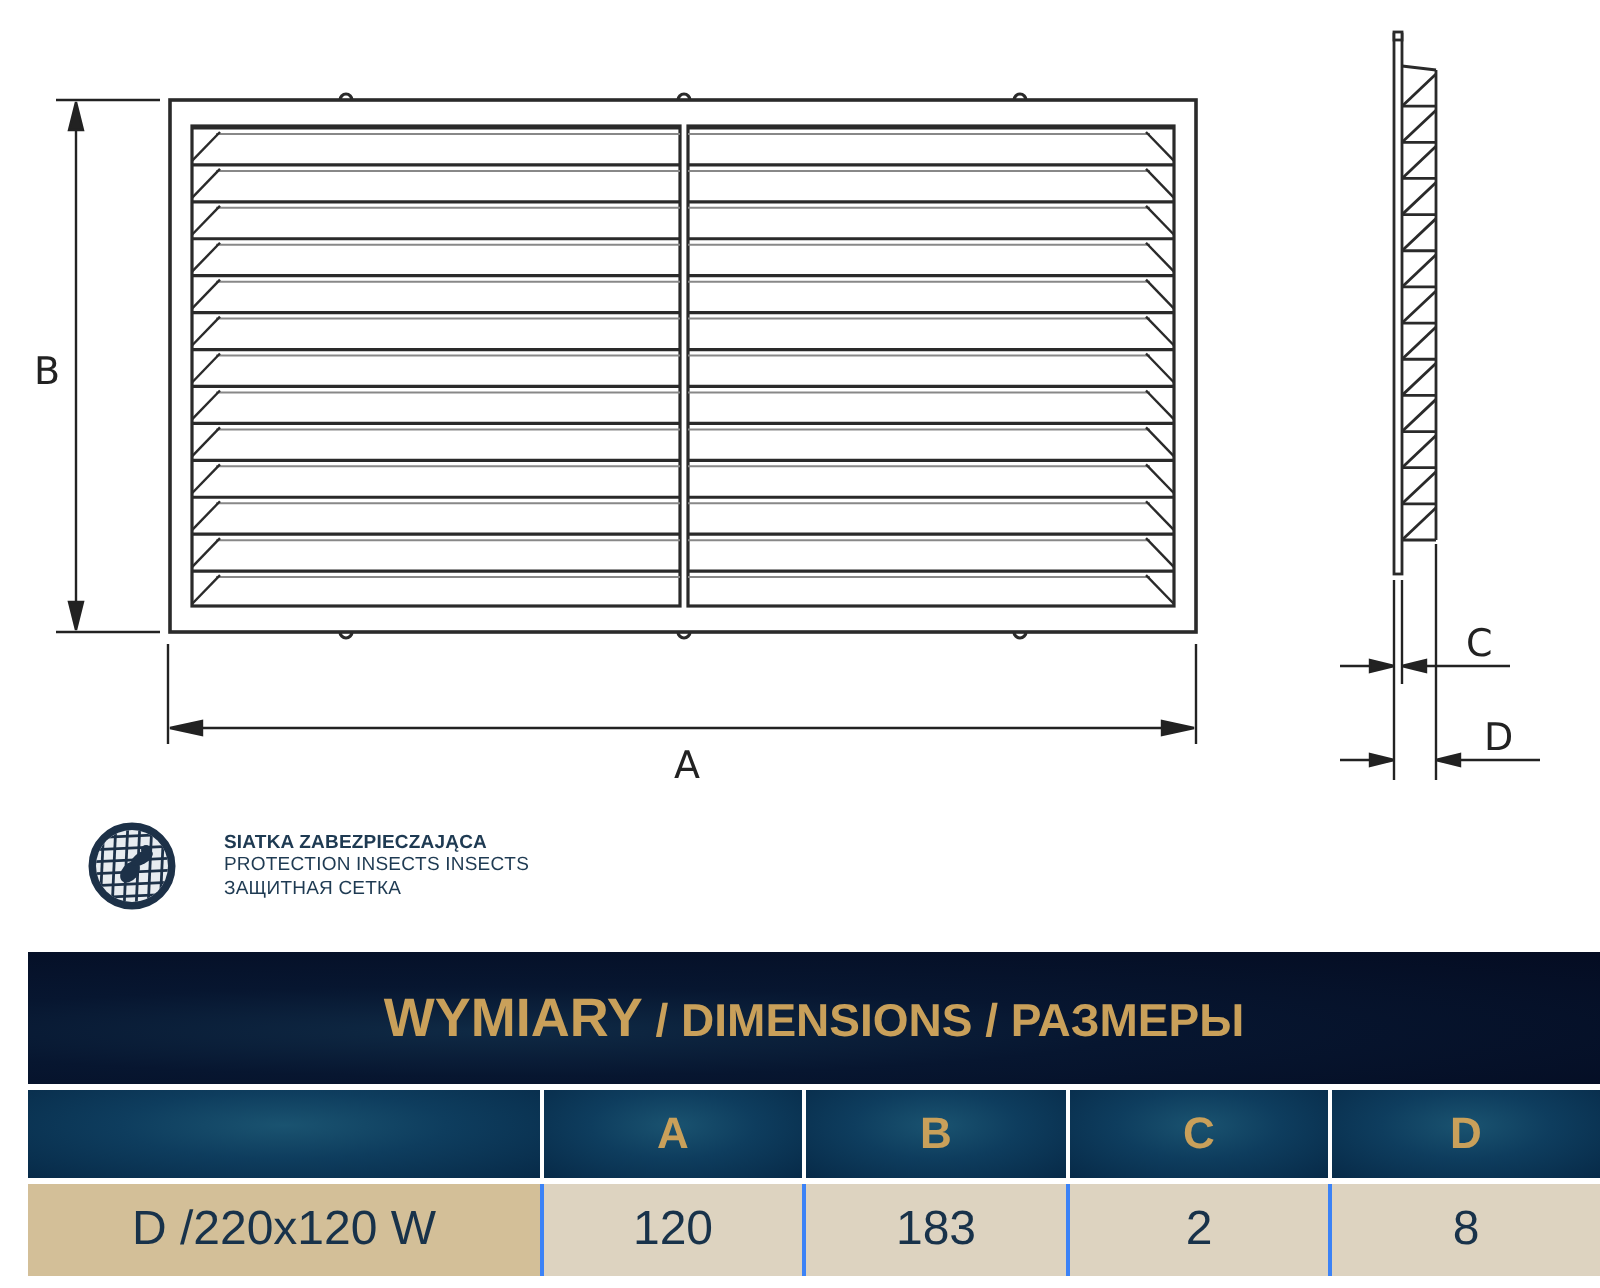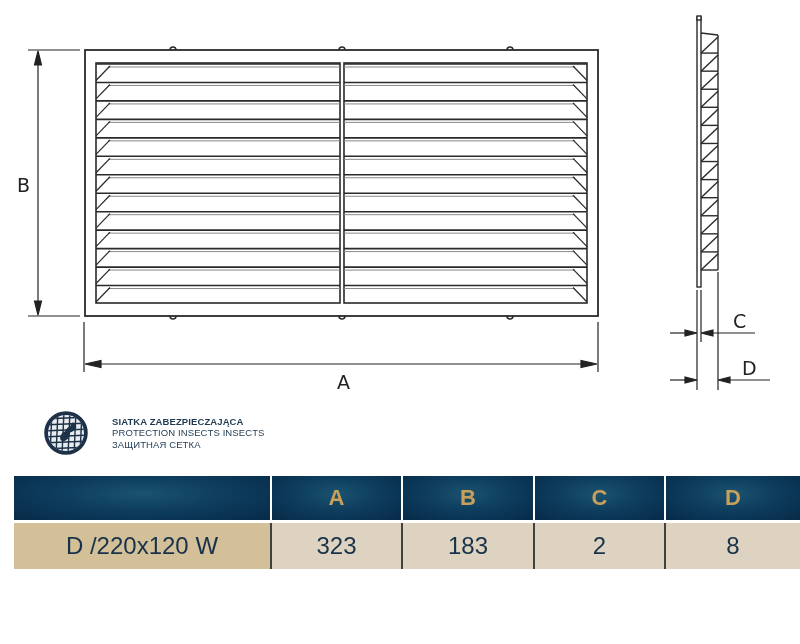--- a/index.html
+++ b/index.html
@@ -27,21 +27,21 @@
   .hdr .main { font-size: 27px; }
   .hdr .sub { font-size: 23px; }
   .sub-row td {
     height: 47px; text-align: center; color: #c9a05a; font-weight: bold; font-size: 22px;
     background: radial-gradient(ellipse at 50% 40%, #1a5370 0%, #0e3d5e 45%, #072a48 100%);
     border-right: 2px solid #fff; border-bottom: 3px solid #fff;
   }
   .sub-row td:last-child { border-right: none; }
   .data-row td {
     height: 46px; text-align: center; color: #18324a; font-size: 24px;
-    background: #ddd3c0; border-right: 2px solid #404040;
+    background: #ddd3c0; border-right: 2px solid #3b82f6;
   }
   .data-row td.model { background: #d3bf98; }
   .data-row td:last-child { border-right: none; }
 </style>
 </head>
 <body>
 
 <svg id="drawing" viewBox="0 0 800 470" xmlns="http://www.w3.org/2000/svg">
   <g stroke="#2a2a2a" fill="none" stroke-width="1.6">
 
@@ -241,28 +241,33 @@
   </svg>
   <div class="insect-text">
     <div class="t1">SIATKA ZABEZPIECZAJĄCA</div>
     <div>PROTECTION INSECTS INSECTS</div>
     <div>ЗАЩИТНАЯ СЕТКА</div>
   </div>
 </div>
 
 <table class="dims">
   <tbody>
+      <tr>
+    <td class="hdr" colspan="5">
+      <span class="main">WYMIARY</span><span class="sub"> / DIMENSIONS / РАЗМЕРЫ</span>
+    </td>
+  </tr>
   <tr class="sub-row">
     <td style="width:258px"></td>
     <td style="width:131px">A</td>
     <td style="width:132px">B</td>
     <td style="width:131px">C</td>
     <td>D</td>
   </tr>
   <tr class="data-row">
     <td class="model">D /220x120 W</td>
-    <td>323</td>
+    <td>120</td>
     <td>183</td>
     <td>2</td>
     <td>8</td>
   </tr>
 </tbody>
   </table>
 
 </body></html>

